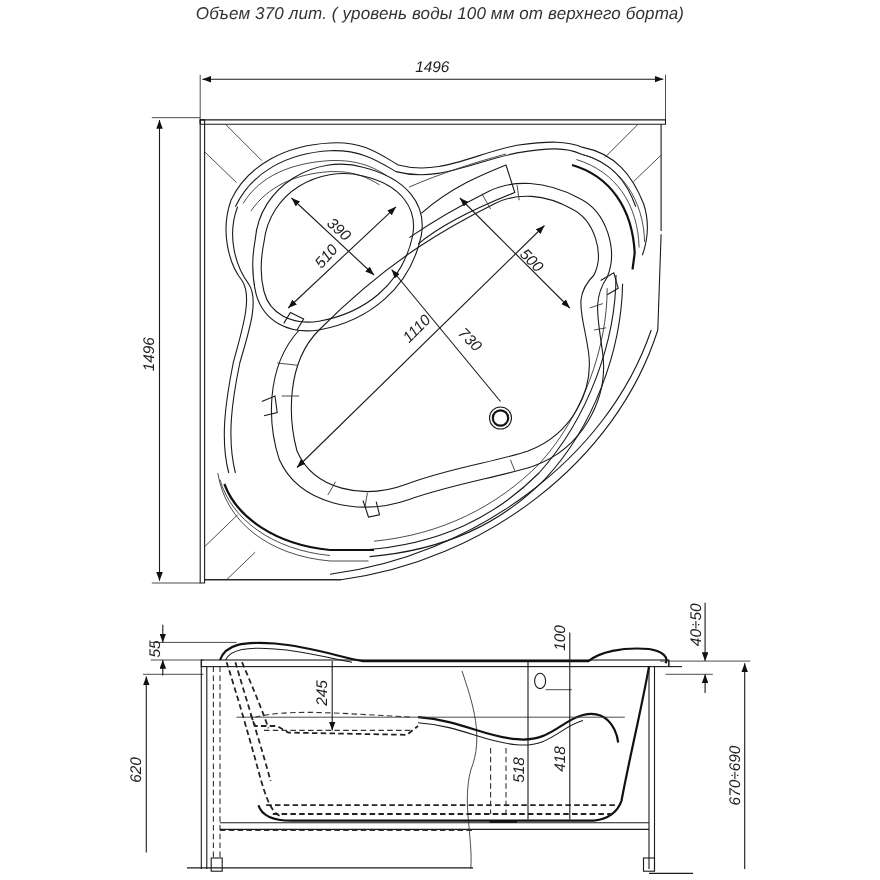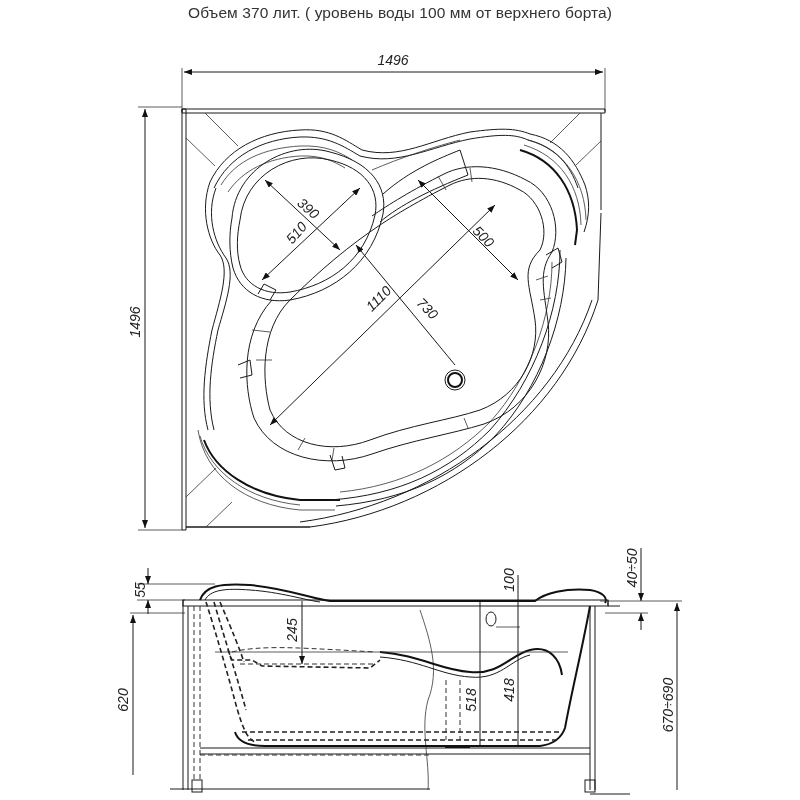--- a/index.html
+++ b/index.html
@@ -1,19 +1,19 @@
 <!DOCTYPE html>
 <html><head>
 <meta charset="utf-8">
 <style>
   html, body { margin: 0; padding: 0; background: #ffffff; }
   body { width: 800px; height: 800px; position: relative; overflow: hidden; font-family: "Liberation Sans", sans-serif; }
   .caption {
     position: absolute; left: 0; top: 4px; width: 800px; text-align: center;
-    font-size: 15.5px; color: #333333; letter-spacing: 0.1px;
+    font-style: italic; font-size: 15.5px; color: #333333; letter-spacing: 0.1px;
   }
   svg { position: absolute; left: 0; top: 0; }
   .dim { font-family: "Liberation Sans", sans-serif; font-style: italic; font-size: 14px; fill: #222222; }
   .ln { stroke: #1a1a1a; fill: none; stroke-width: 1; }
   .thin { stroke: #333333; fill: none; stroke-width: 0.8; }
   .thick { stroke: #111111; fill: none; stroke-width: 2; }
   .dash { stroke: #222222; fill: none; stroke-width: 1.6; stroke-dasharray: 5 3; }
   .dash-thin { stroke: #333333; fill: none; stroke-width: 1; stroke-dasharray: 5 3; }
 </style>
 </head>

